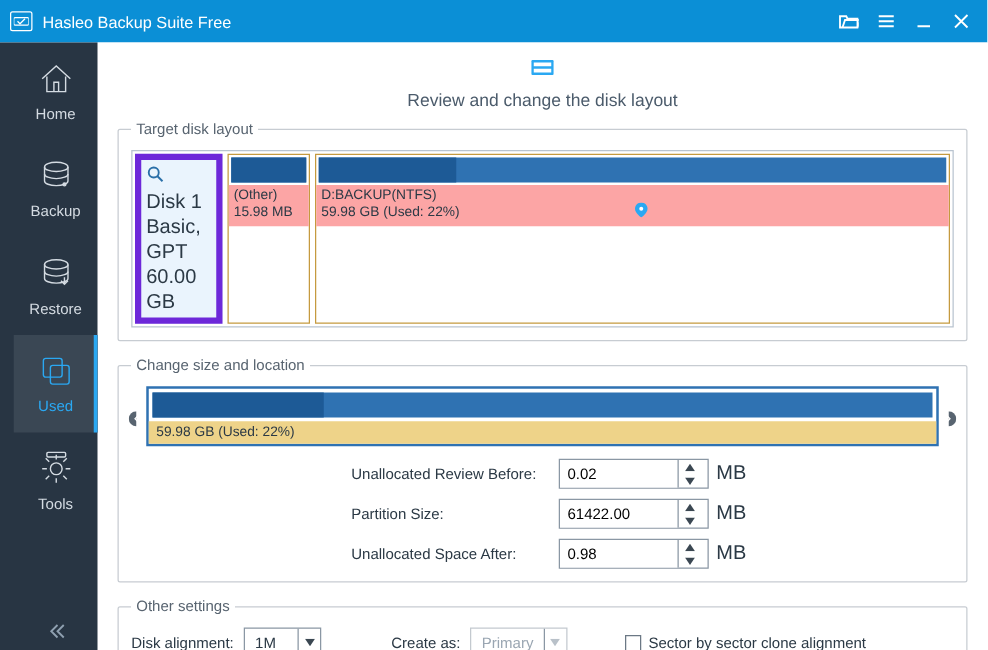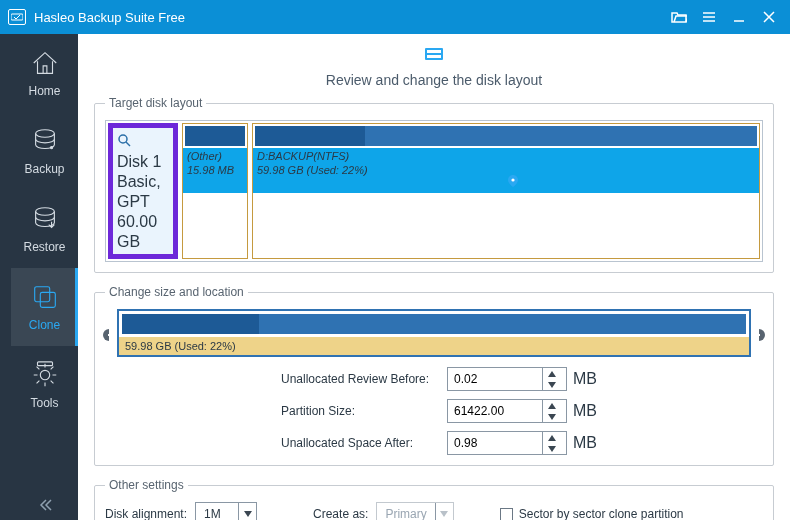--- a/index.html
+++ b/index.html
@@ -30,21 +30,21 @@
 
 fieldset.group { border: 1px solid #c7ccd2; padding: 10px 10px 10px 10px; margin-bottom: 12px; border-radius: 2px; }
 fieldset.group > legend { font-size: 12px; color: #586470; padding: 0 4px; }
 
 .disk-layout { display: flex; gap: 4px; align-items: stretch; border: 1px solid #b9c4d0; padding: 2px; background: #fff; }
 .disk-card { width: 70px; border: 5px solid #6d28d9; background: #eaf4fd; padding: 4px 4px 2px 4px; font-size: 16px; color: #2b3945; line-height: 1.25; }
 .disk-card .dicon svg { width: 14px; height: 14px; }
 .part { border: 1px solid #c59a3f; display: flex; flex-direction: column; }
 .part .bar { height: 20px; background: #2f72b2; margin: 2px; position:relative; }
 .part .bar .used { position:absolute; left:0; top:0; bottom:0; background:#1d5a96; }
-.part .meta { background: #0ea5e9; font-size: 11px; padding: 2px 4px 15px 4px; color: #2b3945; line-height: 1.25; position:relative;font-style:italic; }
+.part .meta { background: #fca5a5; font-size: 11px; padding: 2px 4px 3px 4px; color: #2b3945; line-height: 1.25; position:relative; }
 .part.other { width: 66px; }
 .part.backup { flex: 1; }
 .pin-icon { position:absolute; right: 240px; bottom: 2px; }
 .pin-icon svg { width:12px; height:12px; fill:#2aa8f2; }
 
 .resize-wrap { position: relative; padding: 0 12px; }
 .resize-handle { width: 12px; height: 60px; display:flex; align-items:center; justify-content:center; position:absolute; top:0; cursor: ew-resize; }
 .resize-handle.left { left: -2px; }
 .resize-handle.right { right: -2px; }
 .resize-handle svg { width: 12px; height: 20px; fill:#586470; }
@@ -134,21 +134,21 @@
           <path d="M6 14c0 2.2 4.5 4 10 4s10-1.8 10-4"></path>
           <path d="M20 22l3 3 3-3M23 25v-6"></path>
         </svg>
       <span>Restore</span>
     </div>
     <div class="sidebar-item active">
       <svg viewBox="0 0 32 32">
           <rect x="5" y="5" width="16" height="16" rx="2"></rect>
           <rect x="11" y="11" width="16" height="16" rx="2"></rect>
         </svg>
-      <span>Clone</span>
+      <span>Used</span>
     </div>
     <div class="sidebar-item">
       <svg viewBox="0 0 32 32">
           <circle cx="16" cy="16" r="5"></circle>
           <path d="M16 4v4M16 24v4M4 16h4M24 16h4M7 7l3 3M22 22l3 3M25 7l-3 3M10 22l-3 3"></path>
           <rect x="8" y="2" width="16" height="4" rx="1"></rect>
         </svg>
       <span>Tools</span>
     </div>
     <div class="sidebar-footer">
@@ -312,21 +312,21 @@
           <span>Primary</span>
           <div class="caret">
               <svg viewBox="0 0 8 6">
                 <path d="M0 0h8L4 6z"></path>
               </svg>
             </div>
         </div>
         <span style="width:30px"></span>
         <div class="checkbox">
           <div class="box"></div>
-          <span>Sector by sector clone partition</span>
+          <span>Sector by sector clone alignment</span>
         </div>
       </div>
     </fieldset>
 
     <div class="footer">
       <div class="btn">Back</div>
       <div class="btn">Primary</div>
     </div>
   </div>
 </div>

